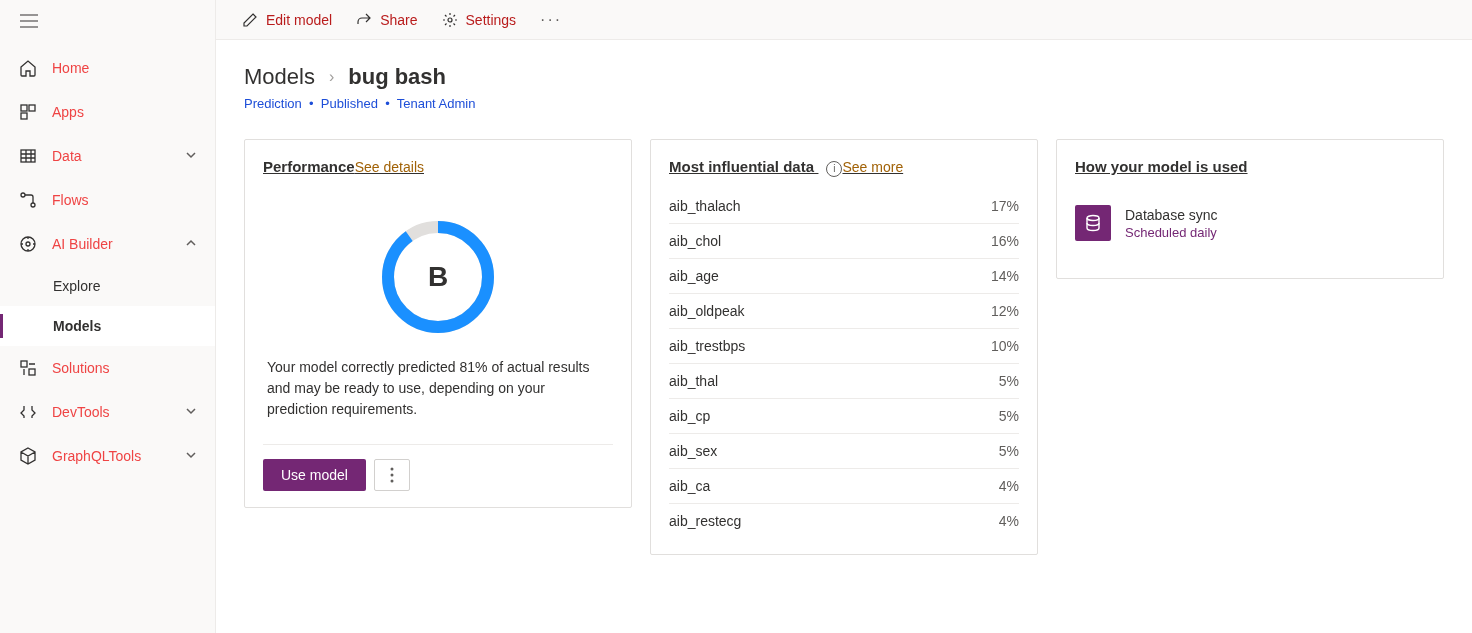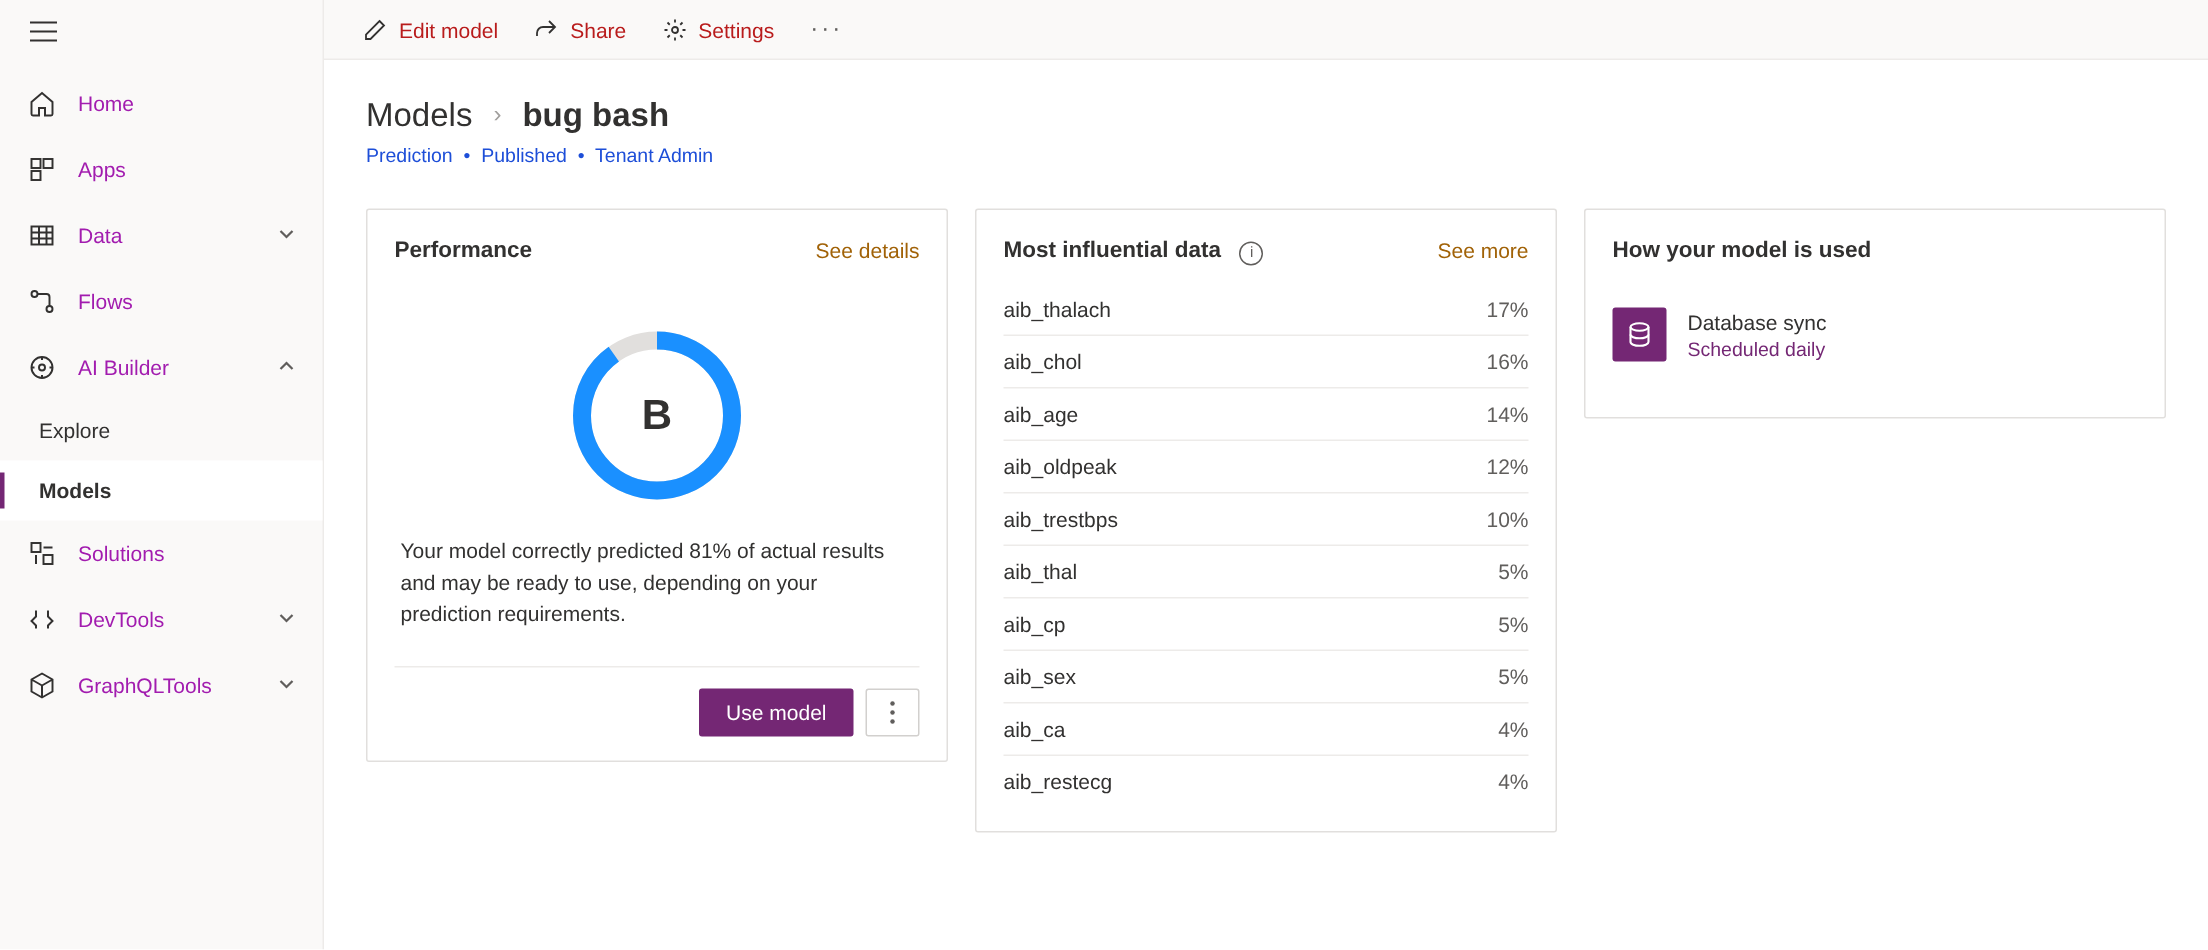--- a/index.html
+++ b/index.html
@@ -4,23 +4,23 @@
 <style>
 * { margin: 0; padding: 0; box-sizing: border-box; font-family: "Segoe UI", -apple-system, sans-serif; }
 body { background: #ffffff; color: #323130; width: 1472px; height: 633px; overflow: hidden; }
 
 .app { display: flex; height: 100%; }
 
 
 .sidebar { width: 216px; background: #faf9f8; border-right: 1px solid #edebe9; display: flex; flex-direction: column; }
 .hamburger { padding: 14px 20px; cursor: pointer; }
 .hamburger svg { width: 18px; height: 14px; }
-.nav-item { display: flex; align-items: center; padding: 12px 18px; font-size: 14px; color: #a21caf; cursor: pointer; gap: 14px; position: relative; }
+.nav-item { display: flex; align-items: center; padding: 12px 18px; font-size: 14px; color: #ef4444; cursor: pointer; gap: 14px; position: relative; }
 .nav-item.has-chevron .chev { margin-left: auto; }
-.nav-subitem { padding: 12px 18px 12px 26px; font-size: 14px; cursor: pointer; }
+.nav-subitem { padding: 12px 18px 12px 53px; font-size: 14px; cursor: pointer; }
 .nav-subitem.active { font-weight: 600; background: #ffffff; }
 .nav-subitem.active::before { content: ""; position: absolute; left: 0; top: 8px; bottom: 8px; width: 3px; background: #742774; }
 .nav-subitem { position: relative; }
 .nav-icon { width: 20px; height: 20px; flex-shrink: 0; display:flex; align-items:center; justify-content:center; }
 
 
 .main { flex: 1; display: flex; flex-direction: column; overflow: hidden; }
 .topbar { background: #faf9f8; border-bottom: 1px solid #edebe9; height: 40px; display: flex; align-items: center; padding: 0 16px; gap: 4px; }
 .topbar-btn { display: inline-flex; align-items: center; gap: 8px; padding: 6px 10px; font-size: 14px; color: #b91c1c; cursor: pointer; border-radius: 2px; }
 .topbar-btn svg { width: 16px; height: 16px; }
@@ -31,31 +31,31 @@
 .breadcrumb a { color: #323130; text-decoration: none; font-weight: 400; }
 .breadcrumb .sep { color: #a19f9d; font-size: 16px; }
 .breadcrumb .current { font-weight: 600; }
 .meta { font-size: 13px; color: #1d4ed8; margin-top: 6px; }
 
 .cards { display: flex; gap: 18px; margin-top: 28px; align-items: flex-start; }
 .card { border: 1px solid #e1dfdd; border-radius: 2px; background: #fff; }
 .card-perf { width: 394px; padding: 18px 18px 16px; }
 .card-influ { width: 394px; padding: 18px 18px 16px; }
 .card-usage { width: 394px; padding: 18px 18px 16px; min-height: 140px; }
-.card-head { display: flex; align-items: center; justify-content: space-between; margin-bottom: 12px; }
+.card-head { display: flex; align-items: center; margin-bottom: 12px; text-decoration: underline; }
 .card-title { font-size: 15px; font-weight: 600; }
 .card-link { color: #a16207; font-size: 14px; cursor: pointer; }
 .info-icon { width:16px; height:16px; border:1px solid #605e5c; border-radius:50%; display:inline-flex; align-items:center; justify-content:center; font-size:10px; margin-left:8px; color:#605e5c; }
 
 .perf-donut-wrap { display: flex; justify-content: center; padding: 30px 0 20px; }
 .donut { width: 120px; height: 120px; position: relative; }
 .donut svg { transform: rotate(-90deg); }
 .donut .grade { position: absolute; inset: 0; display: flex; align-items: center; justify-content: center; font-size: 28px; font-weight: 600; color: #323130; }
 .perf-text { font-size: 14px; color: #323130; line-height: 1.5; padding: 0 4px; }
-.perf-actions { display: flex; justify-content: flex-end; gap: 8px; margin-top: 24px; border-top: 1px solid #edebe9; padding-top: 14px; }
+.perf-actions { display: flex; gap: 8px; margin-top: 24px; border-top: 1px solid #edebe9; padding-top: 14px; }
 .btn-primary { background: #742774; color: #fff; border: none; padding: 8px 18px; font-size: 14px; cursor: pointer; border-radius: 2px; }
 .btn-icon { border: 1px solid #d2d0ce; background: #fff; width: 36px; display:flex; align-items:center; justify-content:center; cursor:pointer; border-radius:2px; }
 
 .influ-row { display: flex; justify-content: space-between; padding: 9px 0; border-bottom: 1px solid #edebe9; font-size: 14px; color: #323130; text-align: right; }
 .influ-row:last-child { border-bottom: none; }
 .influ-row .pct { color: #605e5c; }
 
 .usage-item { display: flex; gap: 14px; align-items: center; margin-top: 30px; }
 .usage-icon { width: 36px; height: 36px; background: #742774; border-radius: 2px; display:flex; align-items:center; justify-content:center; }
 .usage-icon svg { width: 18px; height: 18px; }

